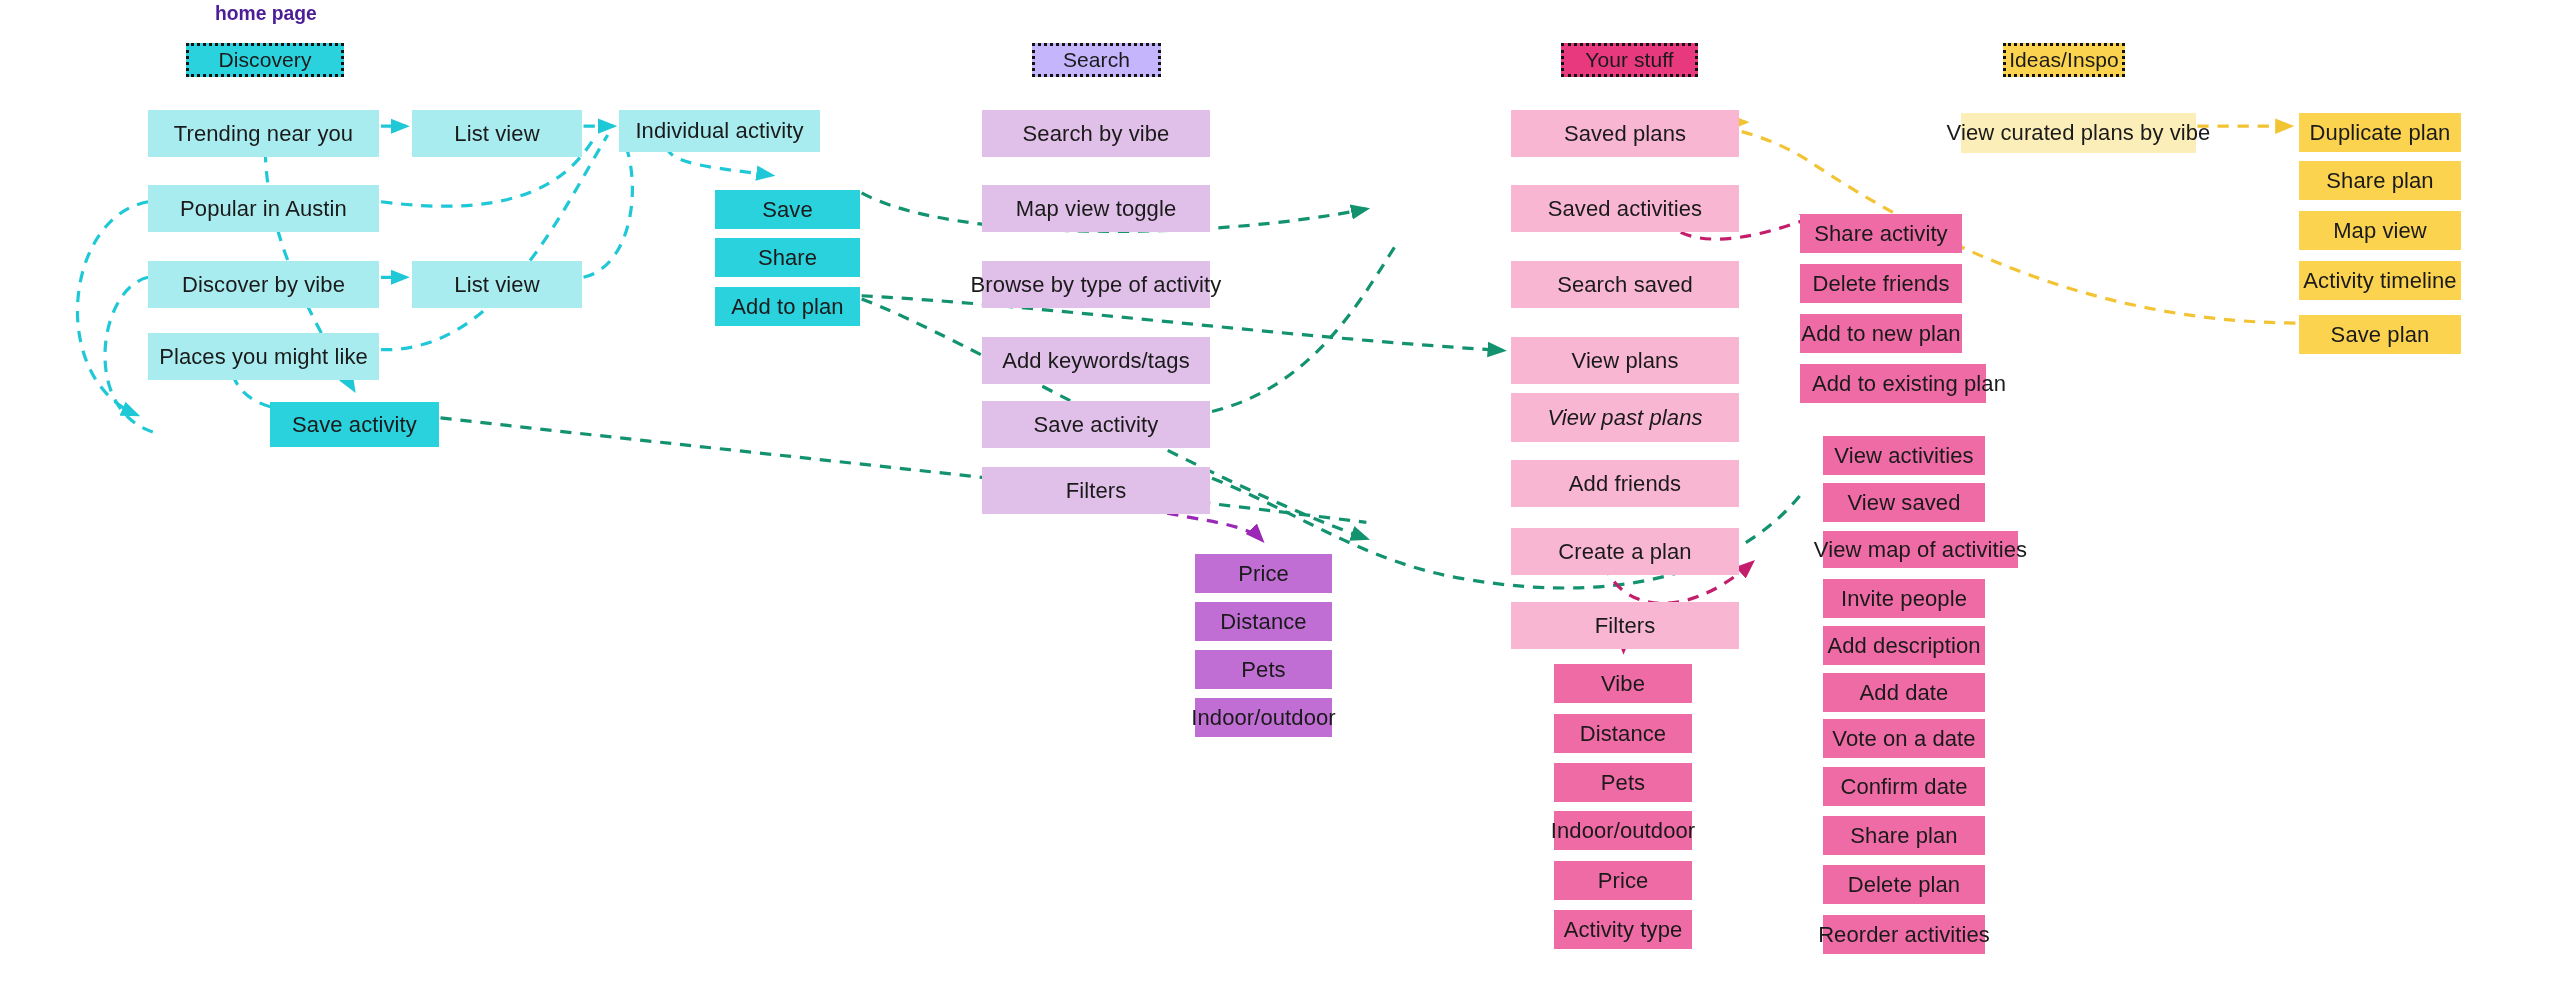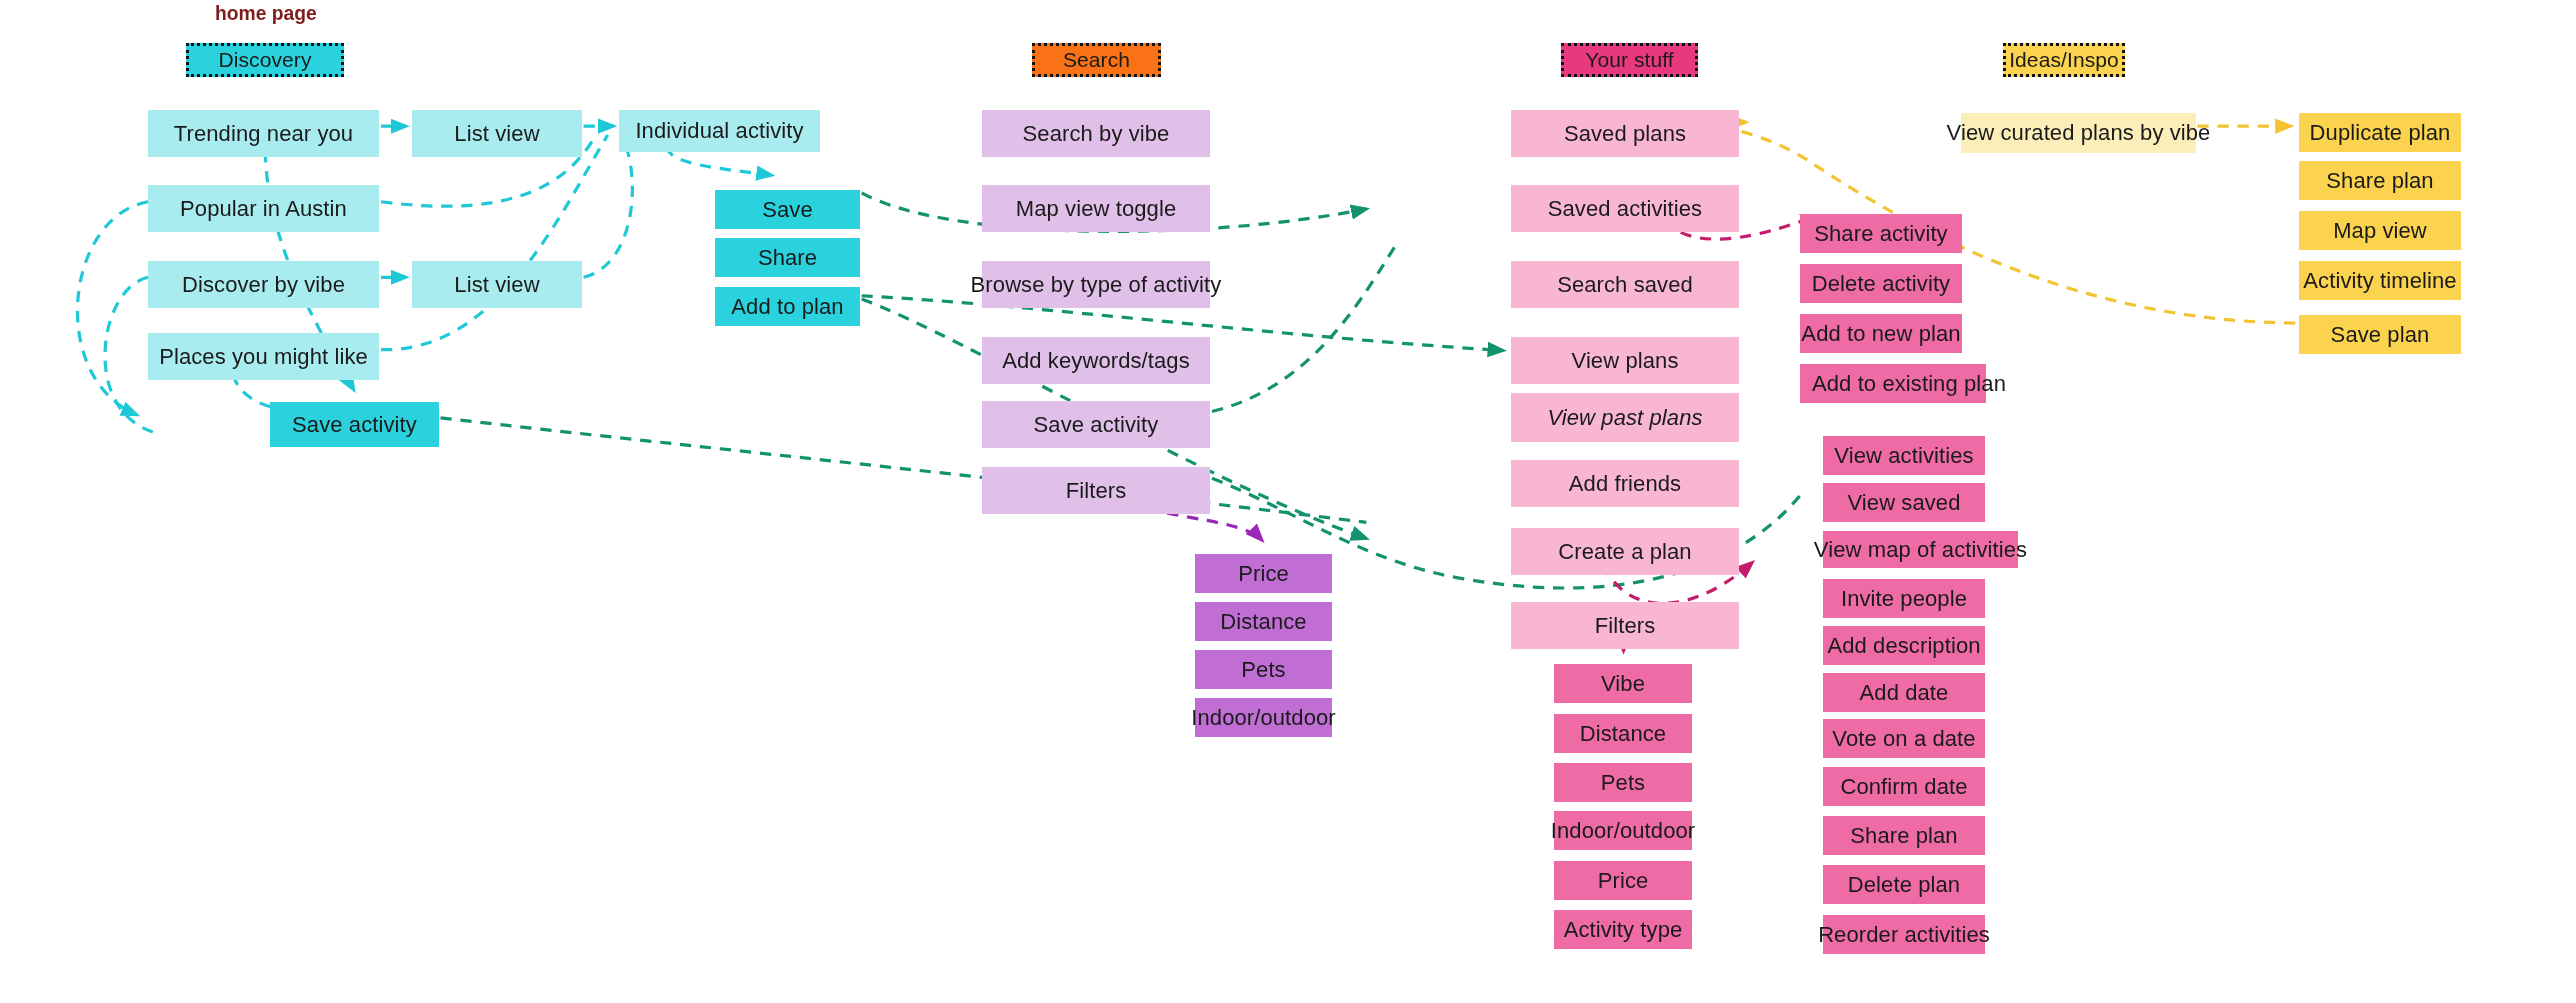--- a/index.html
+++ b/index.html
@@ -21,30 +21,30 @@
     white-space:nowrap;
     letter-spacing:0.1px;
     margin-top:7px;
   }
   .header-node{
     font-size:21px;
     border:3.2px dotted #111111;
   }
   .caption{
     position:absolute;
-    color:#7f1d1d;
+    color:#4c1d95;
     font-weight:bold;
     font-size:19.3px;
     white-space:nowrap;
   }
 
   
   .c-teal-dark{background:#2ad2dd;}
   .c-teal-light{background:#a9ecef;}
-  .c-purple-dark{background:#f97316;}
+  .c-purple-dark{background:#c4b5fd;}
   .c-purple-mid{background:#c06ed4;}
   .c-purple-light{background:#e0bfe8;}
   .c-pink-dark{background:#e8397f;}
   .c-pink-mid{background:#ef6ba5;}
   .c-pink-light{background:#f8b6d2;}
   .c-yellow-dark{background:#fbd34e;}
   .c-yellow-light{background:#fbeeb8;}
 </style>
 </head>
 <body>
@@ -186,21 +186,21 @@
     <div class="node c-pink-light" style="left: 1511px; top: 521px; width: 228px; height: 47px;">
       <span>Create a plan</span>
     </div>
     <div class="node c-pink-light" style="left: 1511px; top: 595px; width: 228px; height: 47px;">
       <span>Filters</span>
     </div>
     <div class="node c-pink-mid" style="left: 1800px; top: 207px; width: 162px; height: 39px;">
       <span>Share activity</span>
     </div>
     <div class="node c-pink-mid" style="left: 1800px; top: 257px; width: 162px; height: 39px;">
-      <span>Delete activity</span>
+      <span>Delete friends</span>
     </div>
     <div class="node c-pink-mid" style="left: 1800px; top: 307px; width: 162px; height: 39px;">
       <span>Add to new plan</span>
     </div>
     <div class="node c-pink-mid" style="left: 1800px; top: 357px; width: 186px; height: 39px; padding-left: 32px;">
       <span>Add to existing plan</span>
     </div>
     <div class="node c-pink-mid" style="left: 1554px; top: 657px; width: 138px; height: 39px;">
       <span>Vibe</span>
     </div>

